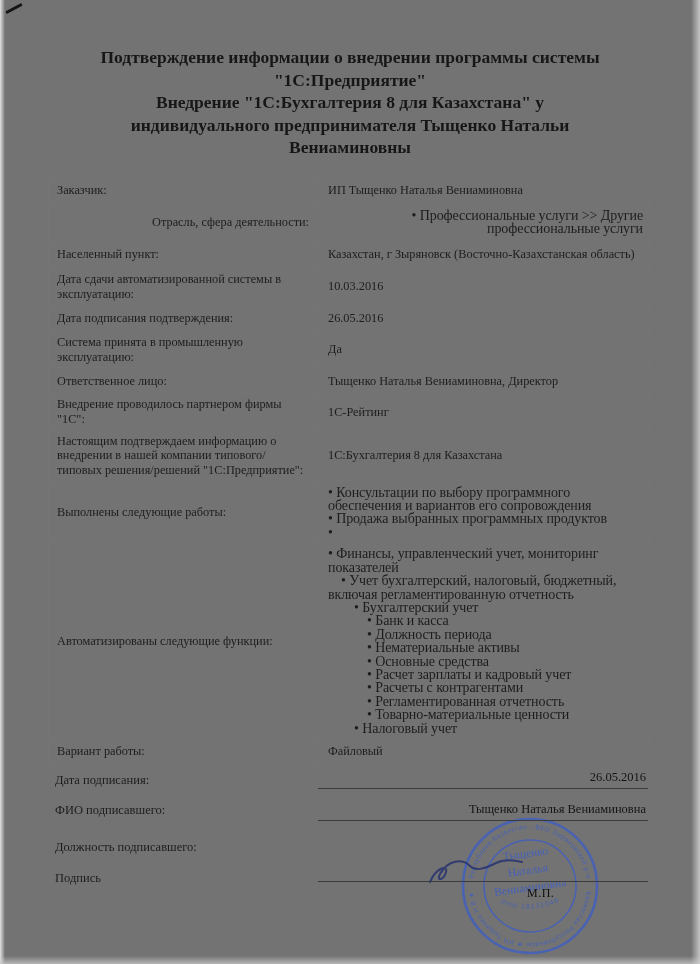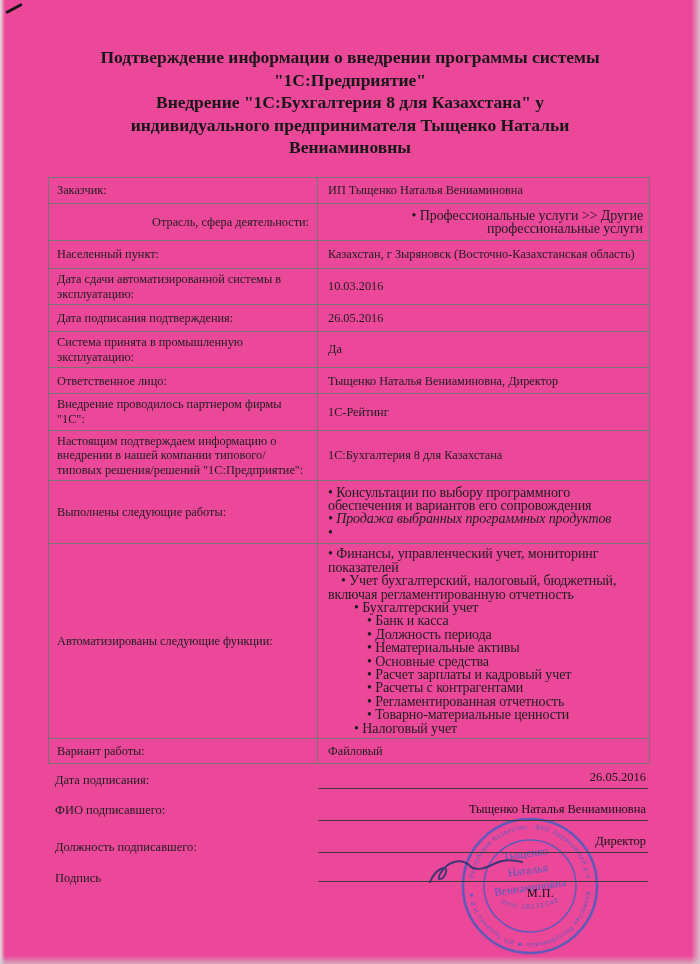--- a/index.html
+++ b/index.html
@@ -4,21 +4,21 @@
 <style>
   * { box-sizing: border-box; margin: 0; padding: 0; }
   html, body { width: 700px; height: 964px; }
   body {
     font-family: "Liberation Serif", "DejaVu Serif", serif;
     background: #ffffff;
     position: relative;
     overflow: hidden;
     color: #1d1d1d;
   }
-  .page { position: absolute; inset: 0; background: #ec4899; }
+  .page { position: absolute; inset: 0; background: #737373; }
 
   .corner-mark {
     position: absolute; left: 5px; top: 7px; width: 18px; height: 3px;
     background: #161616; transform: rotate(-28deg); border-radius: 1px;
   }
   .edge-right { position: absolute; top: 0; right: 0; width: 9px; height: 100%;
     background: linear-gradient(to left, #d8d8d8, rgba(255,255,255,0)); opacity: .8; }
   .edge-bottom { position: absolute; bottom: 0; left: 0; width: 100%; height: 8px;
     background: linear-gradient(to top, #cccccc, rgba(255,255,255,0)); opacity: .75; }
   .edge-left { position: absolute; top: 0; left: 0; width: 5px; height: 100%;
@@ -122,21 +122,21 @@
         </tr>
         <tr style="height: 37px;">
           <td class="lbl">Настоящим подтверждаем информацию о внедрении в нашей компании типового/типовых решения/решений "1С:Предприятие":</td>
           <td class="val">1С:Бухгалтерия 8 для Казахстана</td>
         </tr>
         <tr style="height: 63px;">
           <td class="lbl">Выполнены следующие работы:</td>
           <td class="val">
             <div class="cell-lines">
               <div style="text-indent: 0px;">• Консультации по выбору программного обеспечения и вариантов его сопровождения</div>
-              <div style="text-indent: 0px; font-style: italic;">• Продажа выбранных программных продуктов</div>
+              <div style="text-indent: 0px;">• Продажа выбранных программных продуктов</div>
               <div style="text-indent: 0px;">•</div>
             </div>
           </td>
         </tr>
         <tr style="height: 186px;">
           <td class="lbl">Автоматизированы следующие функции:</td>
           <td class="val">
             <div class="cell-lines">
               <div style="text-indent: 0px;">• Финансы, управленческий учет, мониторинг показателей</div>
               <div style="text-indent: 13px;">• Учет бухгалтерский, налоговый, бюджетный, включая регламентированную отчетность</div>
@@ -197,20 +197,17 @@
   <div class="edge-bottom"></div>
 <div class="sig-label" style="top: 773px;">Дата подписания:</div>
     <div class="sig-line" style="top: 767px;">
       <div class="sig-value">26.05.2016</div>
     </div>
     <div class="sig-label" style="top: 803px;">ФИО подписавшего:</div>
     <div class="sig-line" style="top: 799px;">
       <div class="sig-value">Тыщенко Наталья Вениаминовна</div>
     </div>
     <div class="sig-label" style="top: 840px;">Должность подписавшего:</div>
-    <div class="sig-line" style="top: 831px;">
-      <div class="sig-value">Директор</div>
-    </div>
     <div class="sig-label" style="top: 871px;">Подпись</div>
     <div class="sig-line" style="top: 860px;">
       <div class="sig-value"></div>
     </div>
   </div>
 
 </body></html>

